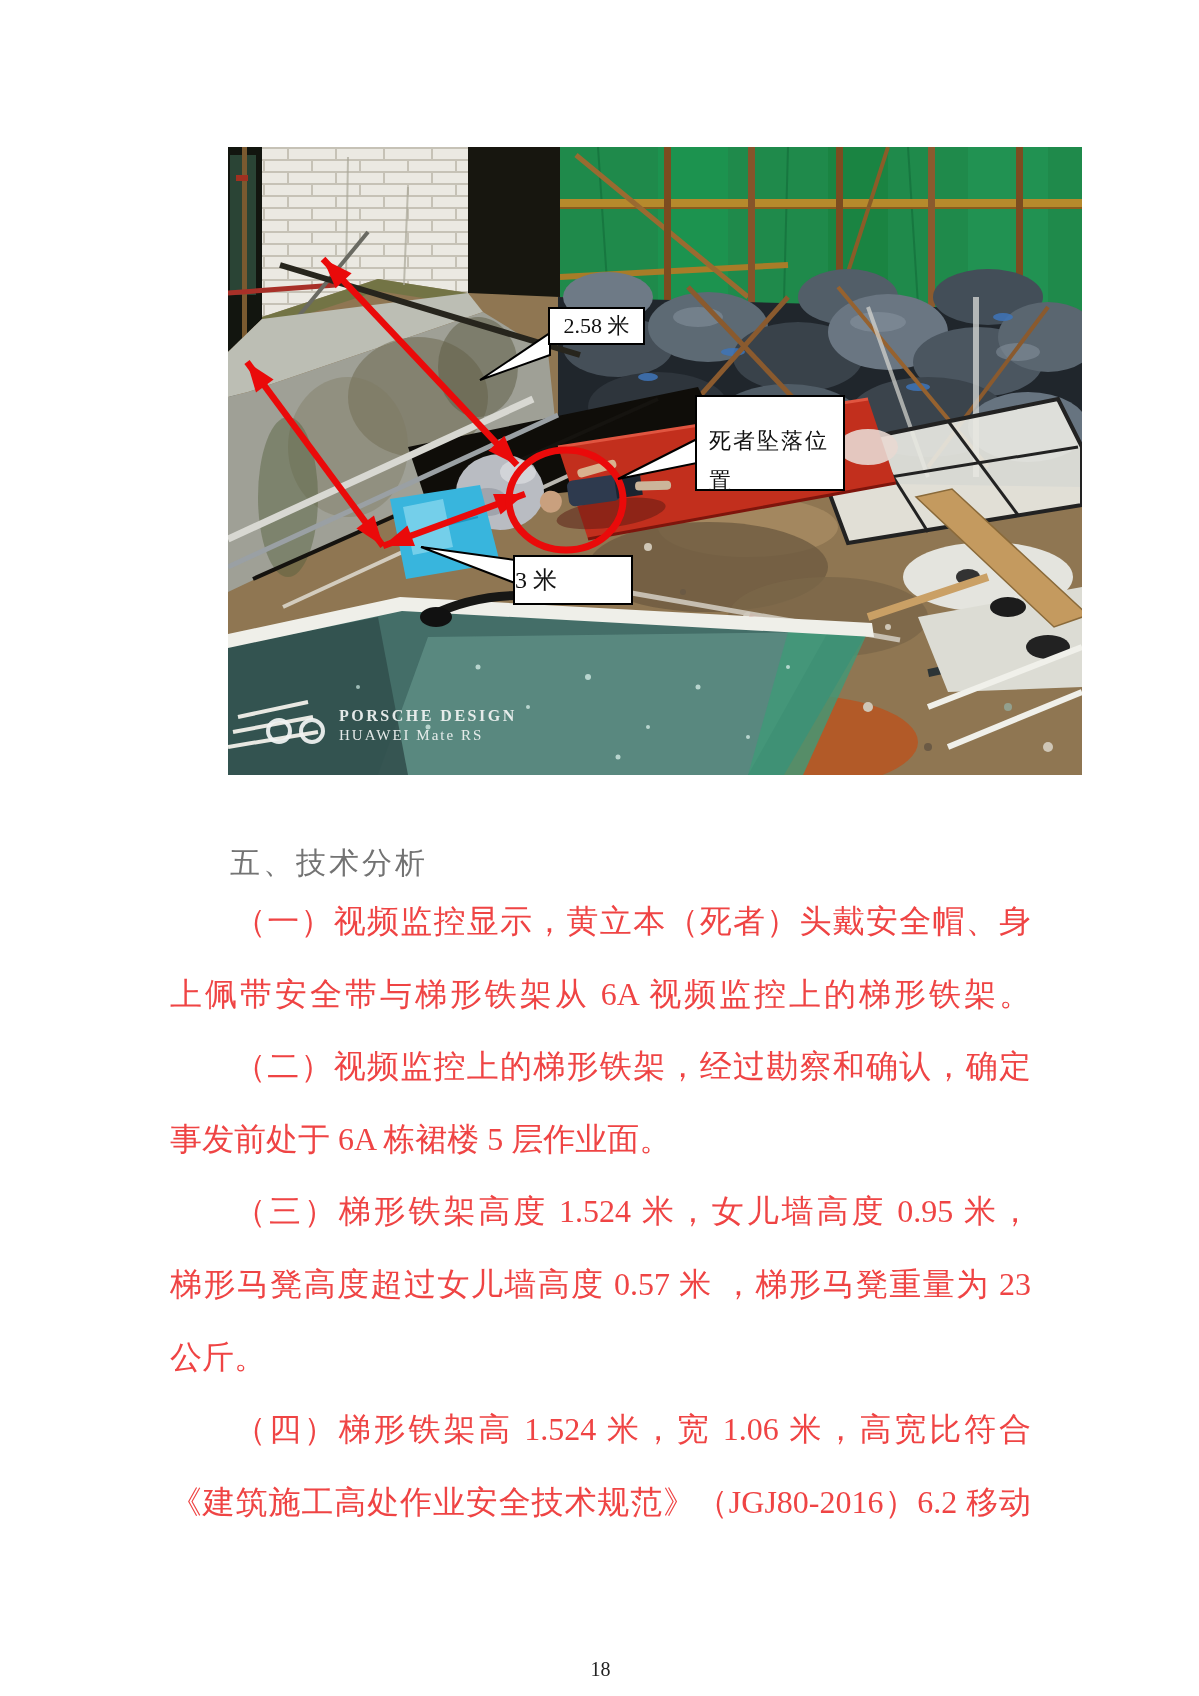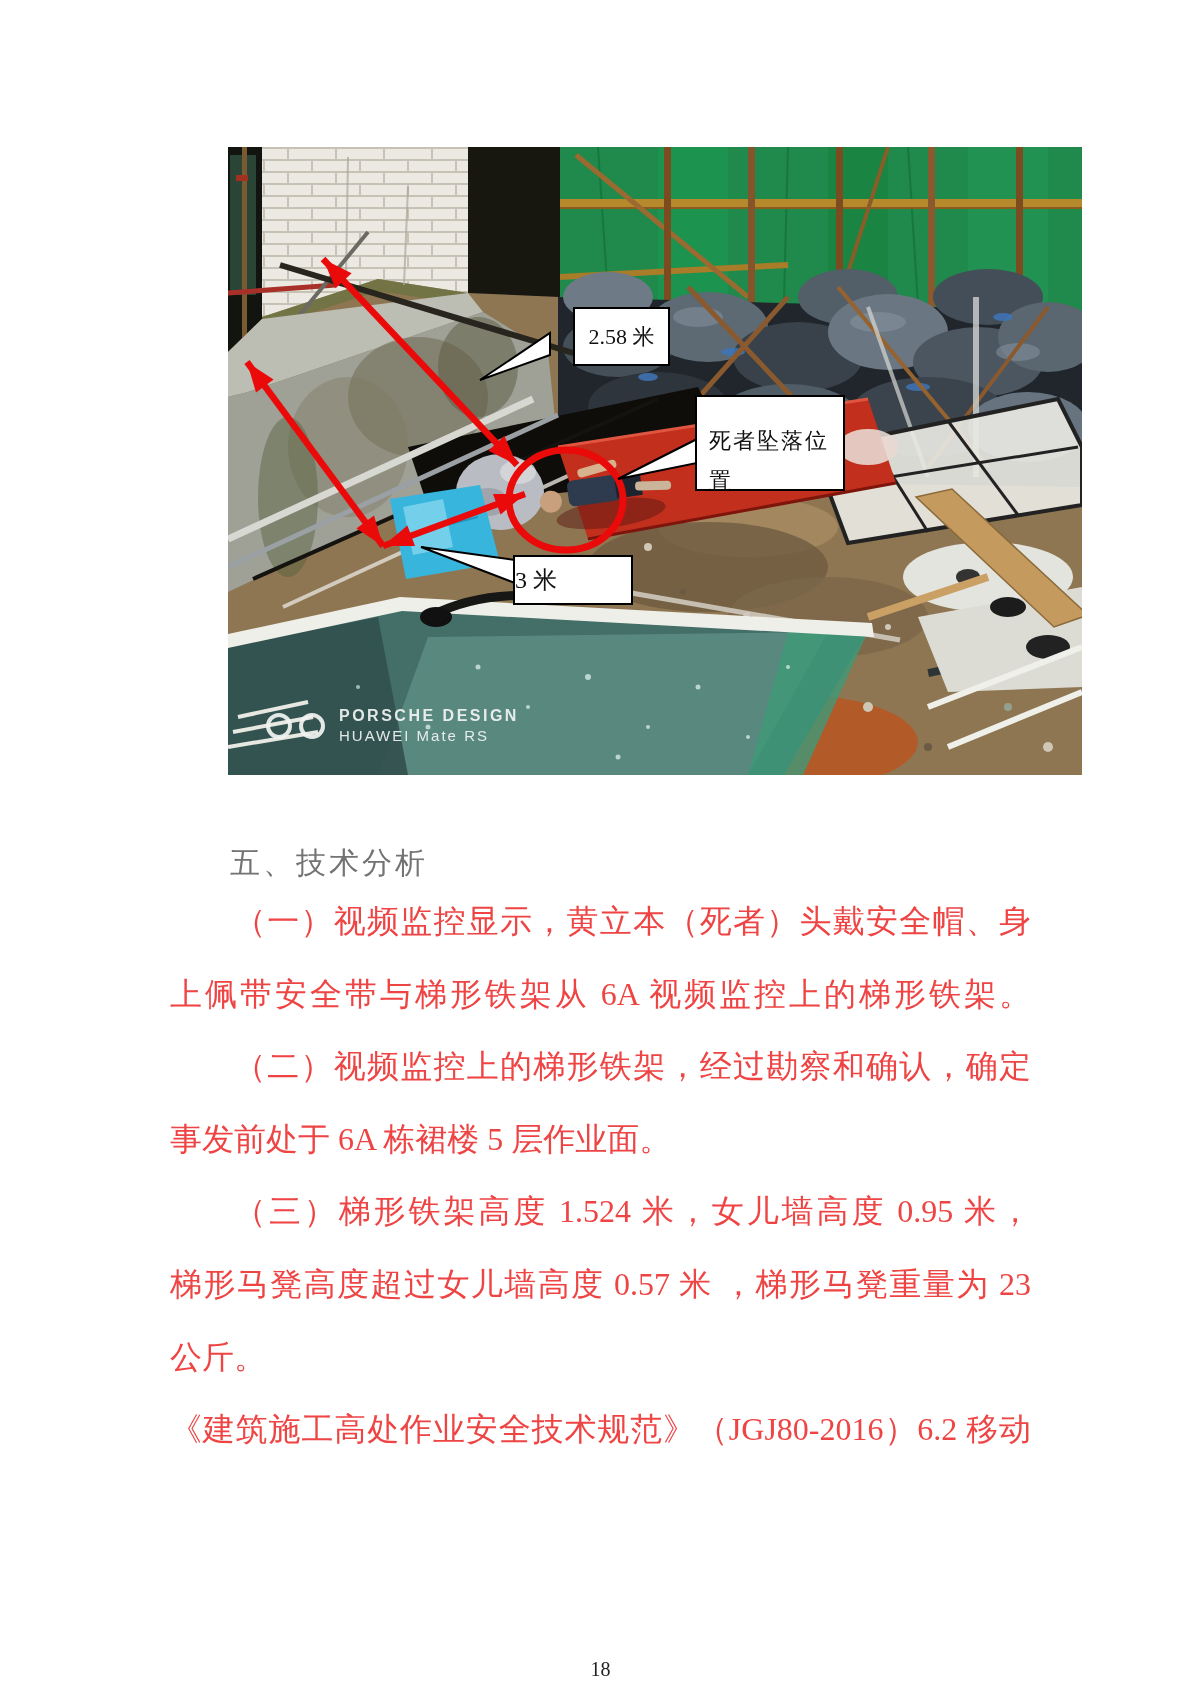--- a/index.html
+++ b/index.html
@@ -10,30 +10,30 @@
   }
   
   .photo{position:absolute;left:228px;top:147px;width:854px;height:628px;overflow:hidden;}
   .photo svg{position:absolute;left:0;top:0;}
   
   .callout{
     position:absolute;background:#ffffff;border:2px solid #000;
     display:flex;align-items:center;justify-content:center;
     font-family:"Liberation Serif","DejaVu Serif",serif;color:#111;box-sizing:border-box;
   }
-  .callout.c1{left:320px;top:160px;width:97px;height:59px;font-size:22px;margin-left:25px;}
+  .callout.c1{left:320px;top:160px;width:97px;height:38px;font-size:22px;}
   .callout.c2{left:467px;top:248px;width:150px;height:96px;font-size:22px;
       line-height:40px;letter-spacing:2px;justify-content:flex-start;align-items:flex-start;
       padding:24px 12px;display:block;}
   .callout.c3{left:285px;top:408px;width:120px;height:50px;font-size:24px;
       justify-content:flex-start;}
   
   .watermark{
-    position:absolute;left:38px;top:560px;display:flex;align-items:center;
-    font-family:Liberation Sans, sans-serif;color:#f2f5f4;opacity:.92;
+    position:absolute;left:38px;top:560px;display:flex;align-items:flex-end;
+    font-family:Liberation Serif, serif;color:#f2f5f4;opacity:.92;
   }
   .watermark .rings{display:flex;gap:7px;margin-right:14px;}
   .watermark .ring{width:26px;height:26px;border:4px solid #f2f5f4;border-radius:50%;box-sizing:border-box;}
   .watermark .wl1{font-size:16px;font-weight:bold;letter-spacing:2.5px;}
   .watermark .wl2{font-size:15px;letter-spacing:2px;margin-top:2px;}
   
   .caption{position:absolute;left:228px;top:782px;width:854px;text-align:center;font-size:26px;}
   .heading{
     position:absolute;left:230px;top:843px;font-size:30px;font-weight:normal;letter-spacing:3px;
     font-family:"Liberation Sans","DejaVu Sans",sans-serif;color:#737373;
@@ -276,17 +276,18 @@
   <div class="heading">五、技术分析</div>
 
   <div class="bodytext">
     <div class="ln fill ind">（一）视频监控显示，黄立本（死者）头戴安全帽、身</div>
     <div class="ln fill">上佩带安全带与梯形铁架从 6A 视频监控上的梯形铁架。</div>
     <div class="ln fill ind">（二）视频监控上的梯形铁架，经过勘察和确认，确定</div>
     <div class="ln">事发前处于 6A 栋裙楼 5 层作业面。</div>
     <div class="ln fill ind">（三）梯形铁架高度 1.524 米，女儿墙高度 0.95 米，</div>
     <div class="ln fill">梯形马凳高度超过女儿墙高度 0.57 米 ，梯形马凳重量为 23</div>
     <div class="ln">公斤。</div>
+    <div class="ln fill ind">（四）梯形铁架高 1.524 米，宽 1.06 米，高宽比符合</div>
     <div class="ln fill">《建筑施工高处作业安全技术规范》（JGJ80-2016）6.2 移动</div>
   </div>
 
   <div class="pagenum">18</div>
 </div>
 
 </body></html>

